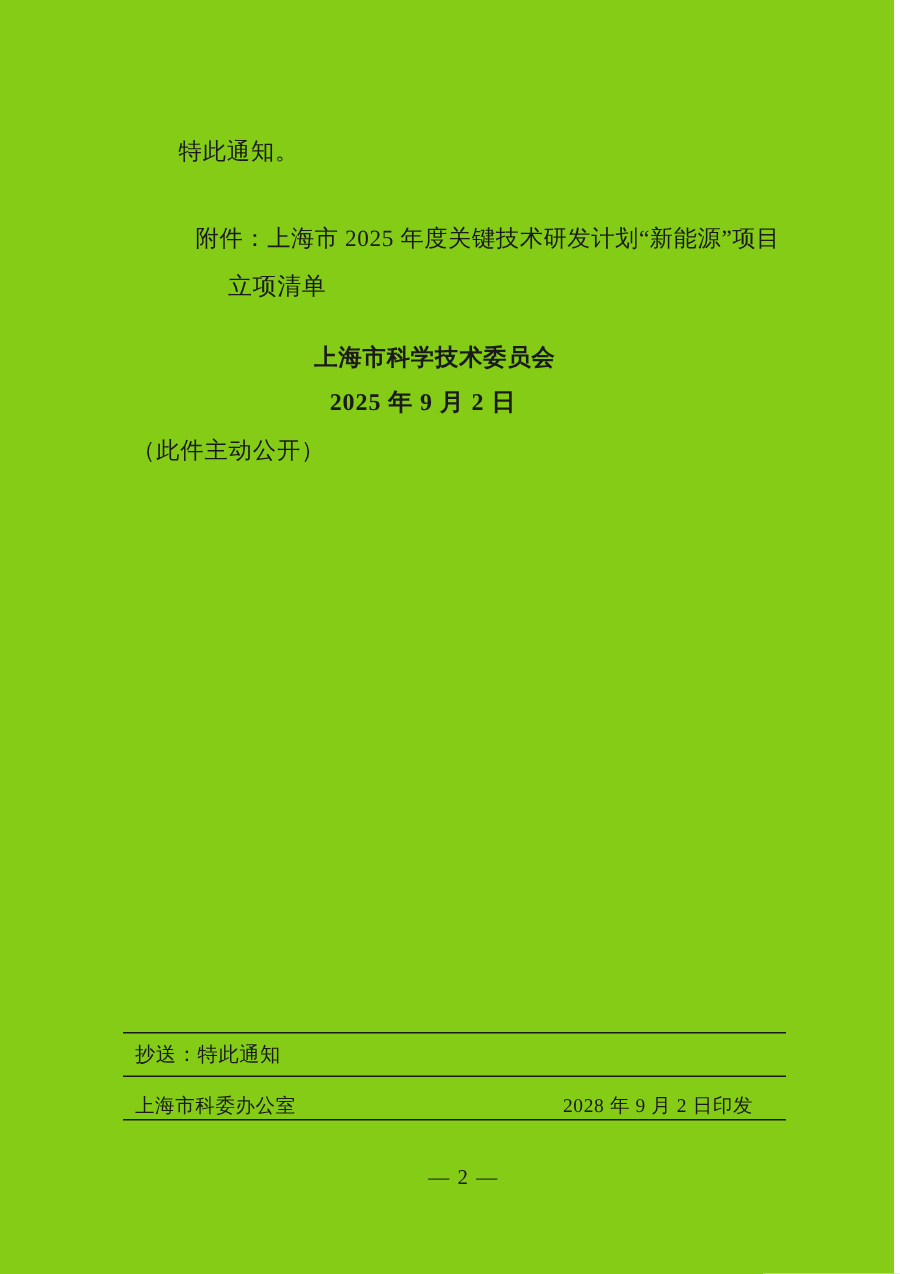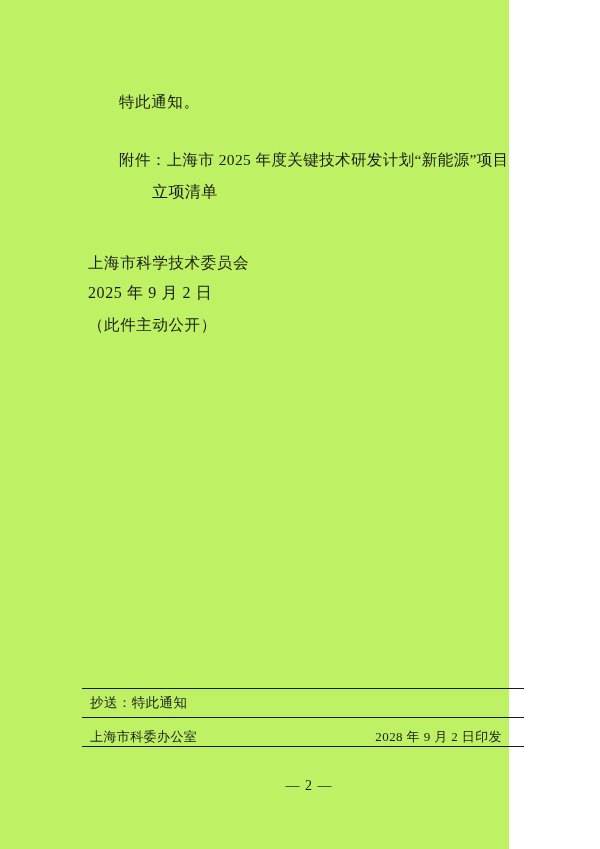--- a/index.html
+++ b/index.html
@@ -13,23 +13,23 @@
     position: relative;
     font-family: "Liberation Serif", "DejaVu Serif", serif;
     color: #1a1a1a;
     overflow: hidden;
   }
 
   .page {
     position: absolute;
     left: 0;
     top: 0;
-    width: 509px;
+    width: 596px;
     height: 849px;
-    background: #bef264;
+    background: #84cc16;
   }
 
   .body-area {
     position: absolute;
     left: 88px;
     top: 84px;
     width: 432px;
   }
 
   .para {
@@ -51,32 +51,34 @@
   }
 
   .attach-block {
     margin-top: 26px;
   }
   .attach-line1 {
     font-size: 15.5px;
     line-height: 32px;
     letter-spacing: 0.4px;
     text-indent: 2em;
+    text-align: right;
   }
   .attach-line2 {
     font-size: 16px;
     line-height: 32px;
     letter-spacing: 0.4px;
     padding-left: 4em;
   }
 
   .signature {
-    margin-top: 40px;
-    text-align: left;
+    margin-top: 16px;
+    text-align: center;
     padding-right: 28px;
+    font-weight: bold;
   }
   .sig-line {
     font-size: 15.5px;
     line-height: 30px;
     letter-spacing: 0.6px;
   }
   .sig-date {
     font-size: 16px;
     line-height: 30px;
     letter-spacing: 0.6px;

